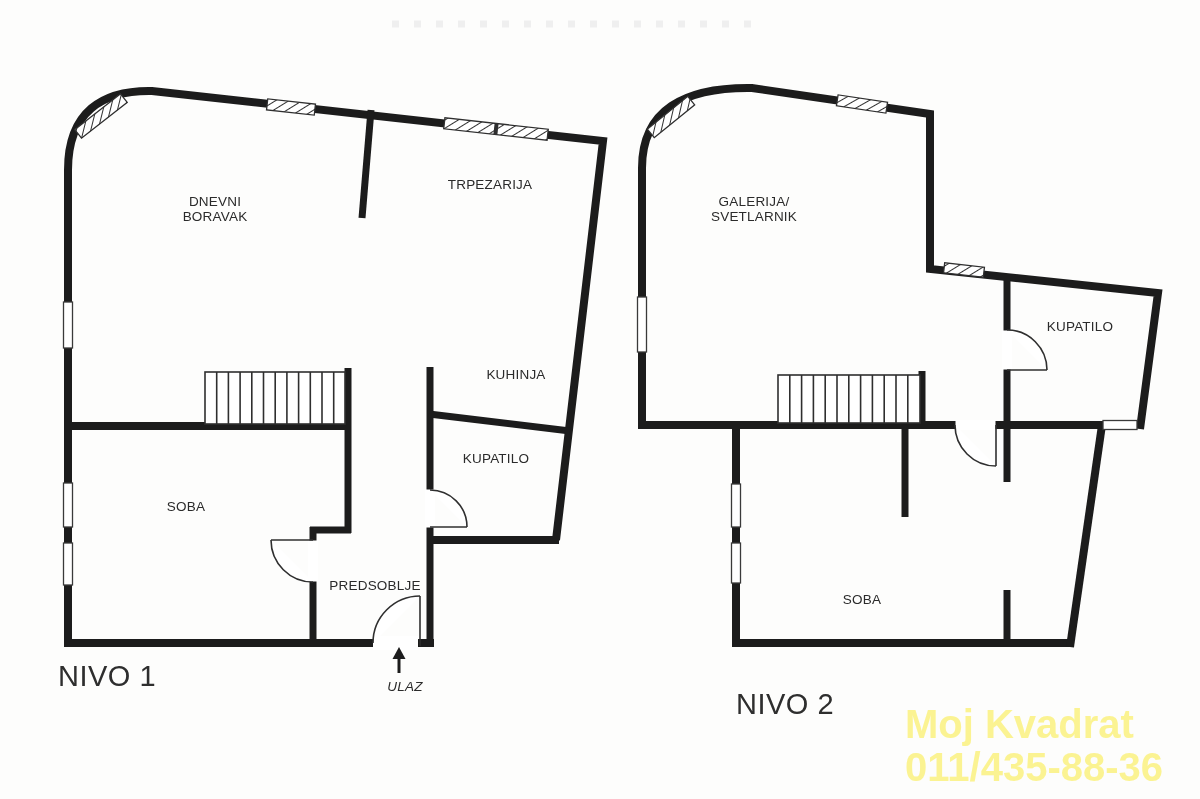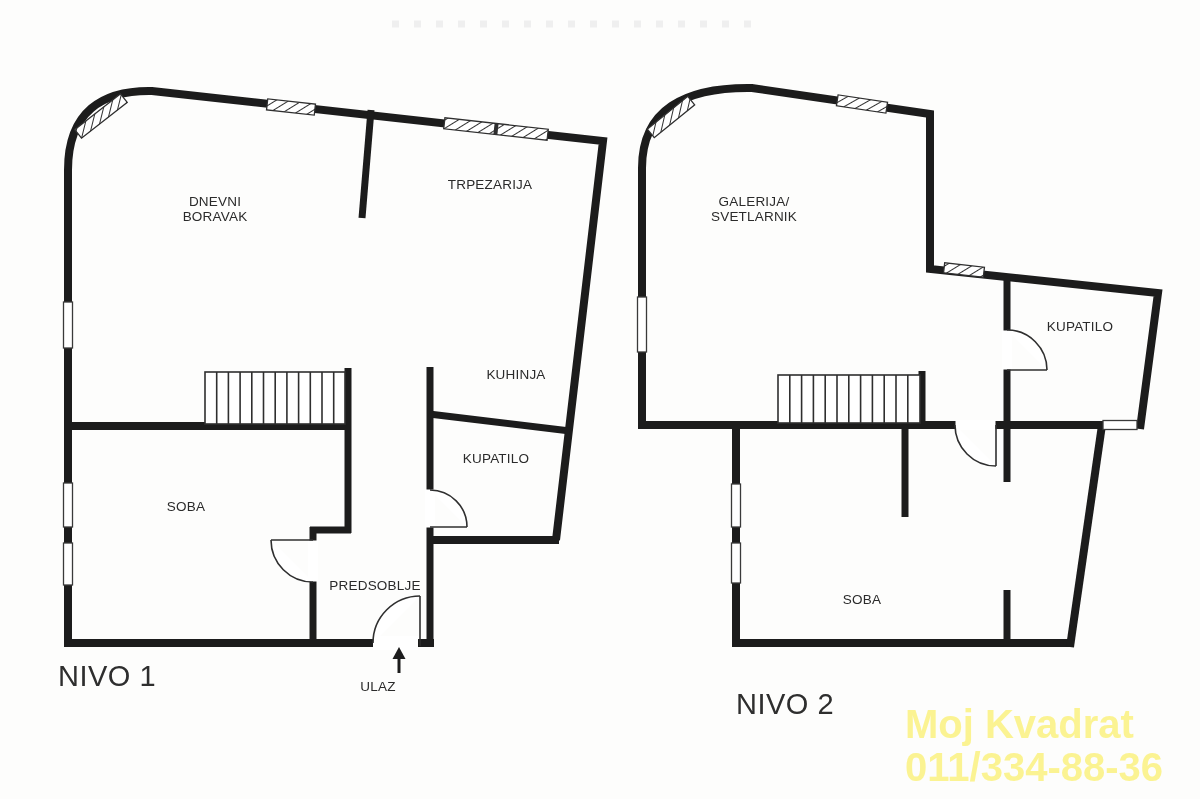--- a/index.html
+++ b/index.html
@@ -184,28 +184,28 @@
     </g>
   </svg>
 
   <div class="room-label" style="left:215px;top:209px;">DNEVNI
 BORAVAK</div>
   <div class="room-label" style="left:490px;top:184px;">TRPEZARIJA</div>
   <div class="room-label" style="left:503px;top:374px;margin-left:13px;">KUHINJA</div>
   <div class="room-label" style="left:496px;top:458px;">KUPATILO</div>
   <div class="room-label" style="left:186px;top:506px;">SOBA</div>
   <div class="room-label" style="left:375px;top:585px;">PREDSOBLJE</div>
-  <div class="room-label" style="left:378px;top:686px;">ULAZ</div>
+  <div class="room-label" style="left:405px;top:686px;font-style:italic;">ULAZ</div>
 
   <div class="room-label" style="left:754px;top:209px;">GALERIJA/
 SVETLARNIK</div>
   <div class="room-label" style="left:1080px;top:326px;">KUPATILO</div>
   <div class="room-label" style="left:862px;top:599px;">SOBA</div>
 
   <div class="level-label" style="left:58px;top:660px;">NIVO 1</div>
   <div class="level-label" style="left:736px;top:660px;margin-top:28px;">NIVO 2</div>
 
   <div class="watermark">
     <div>Moj Kvadrat</div>
-    <div>011/334-88-36</div>
+    <div>011/435-88-36</div>
   </div>
 
 </div>
 
 </body></html>

